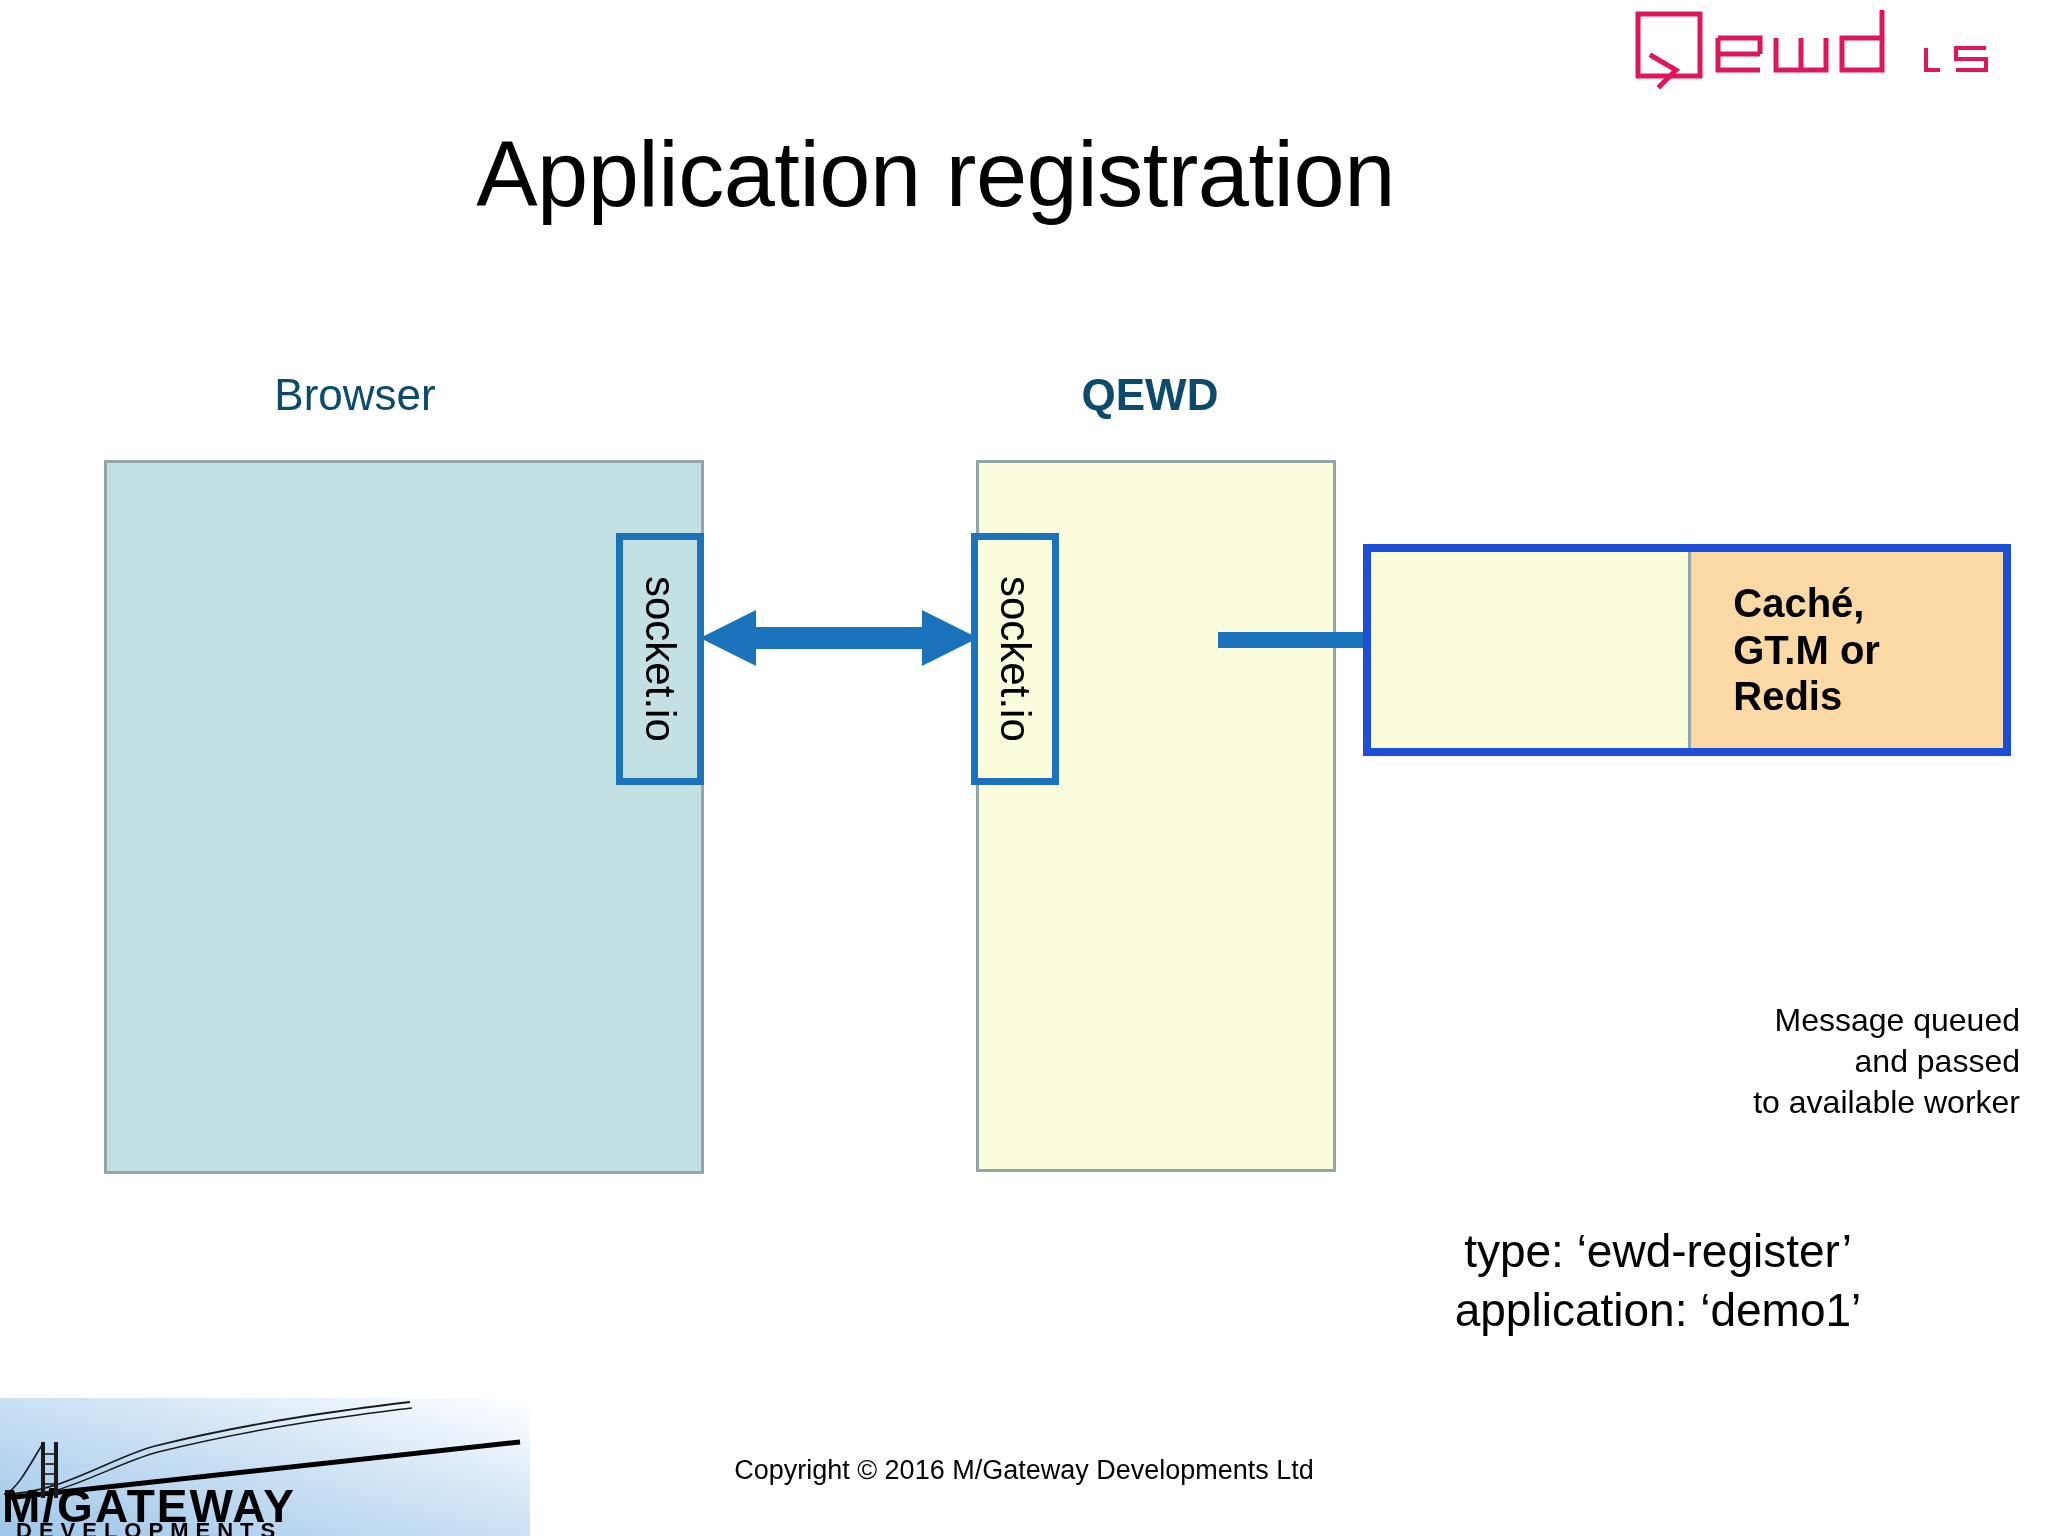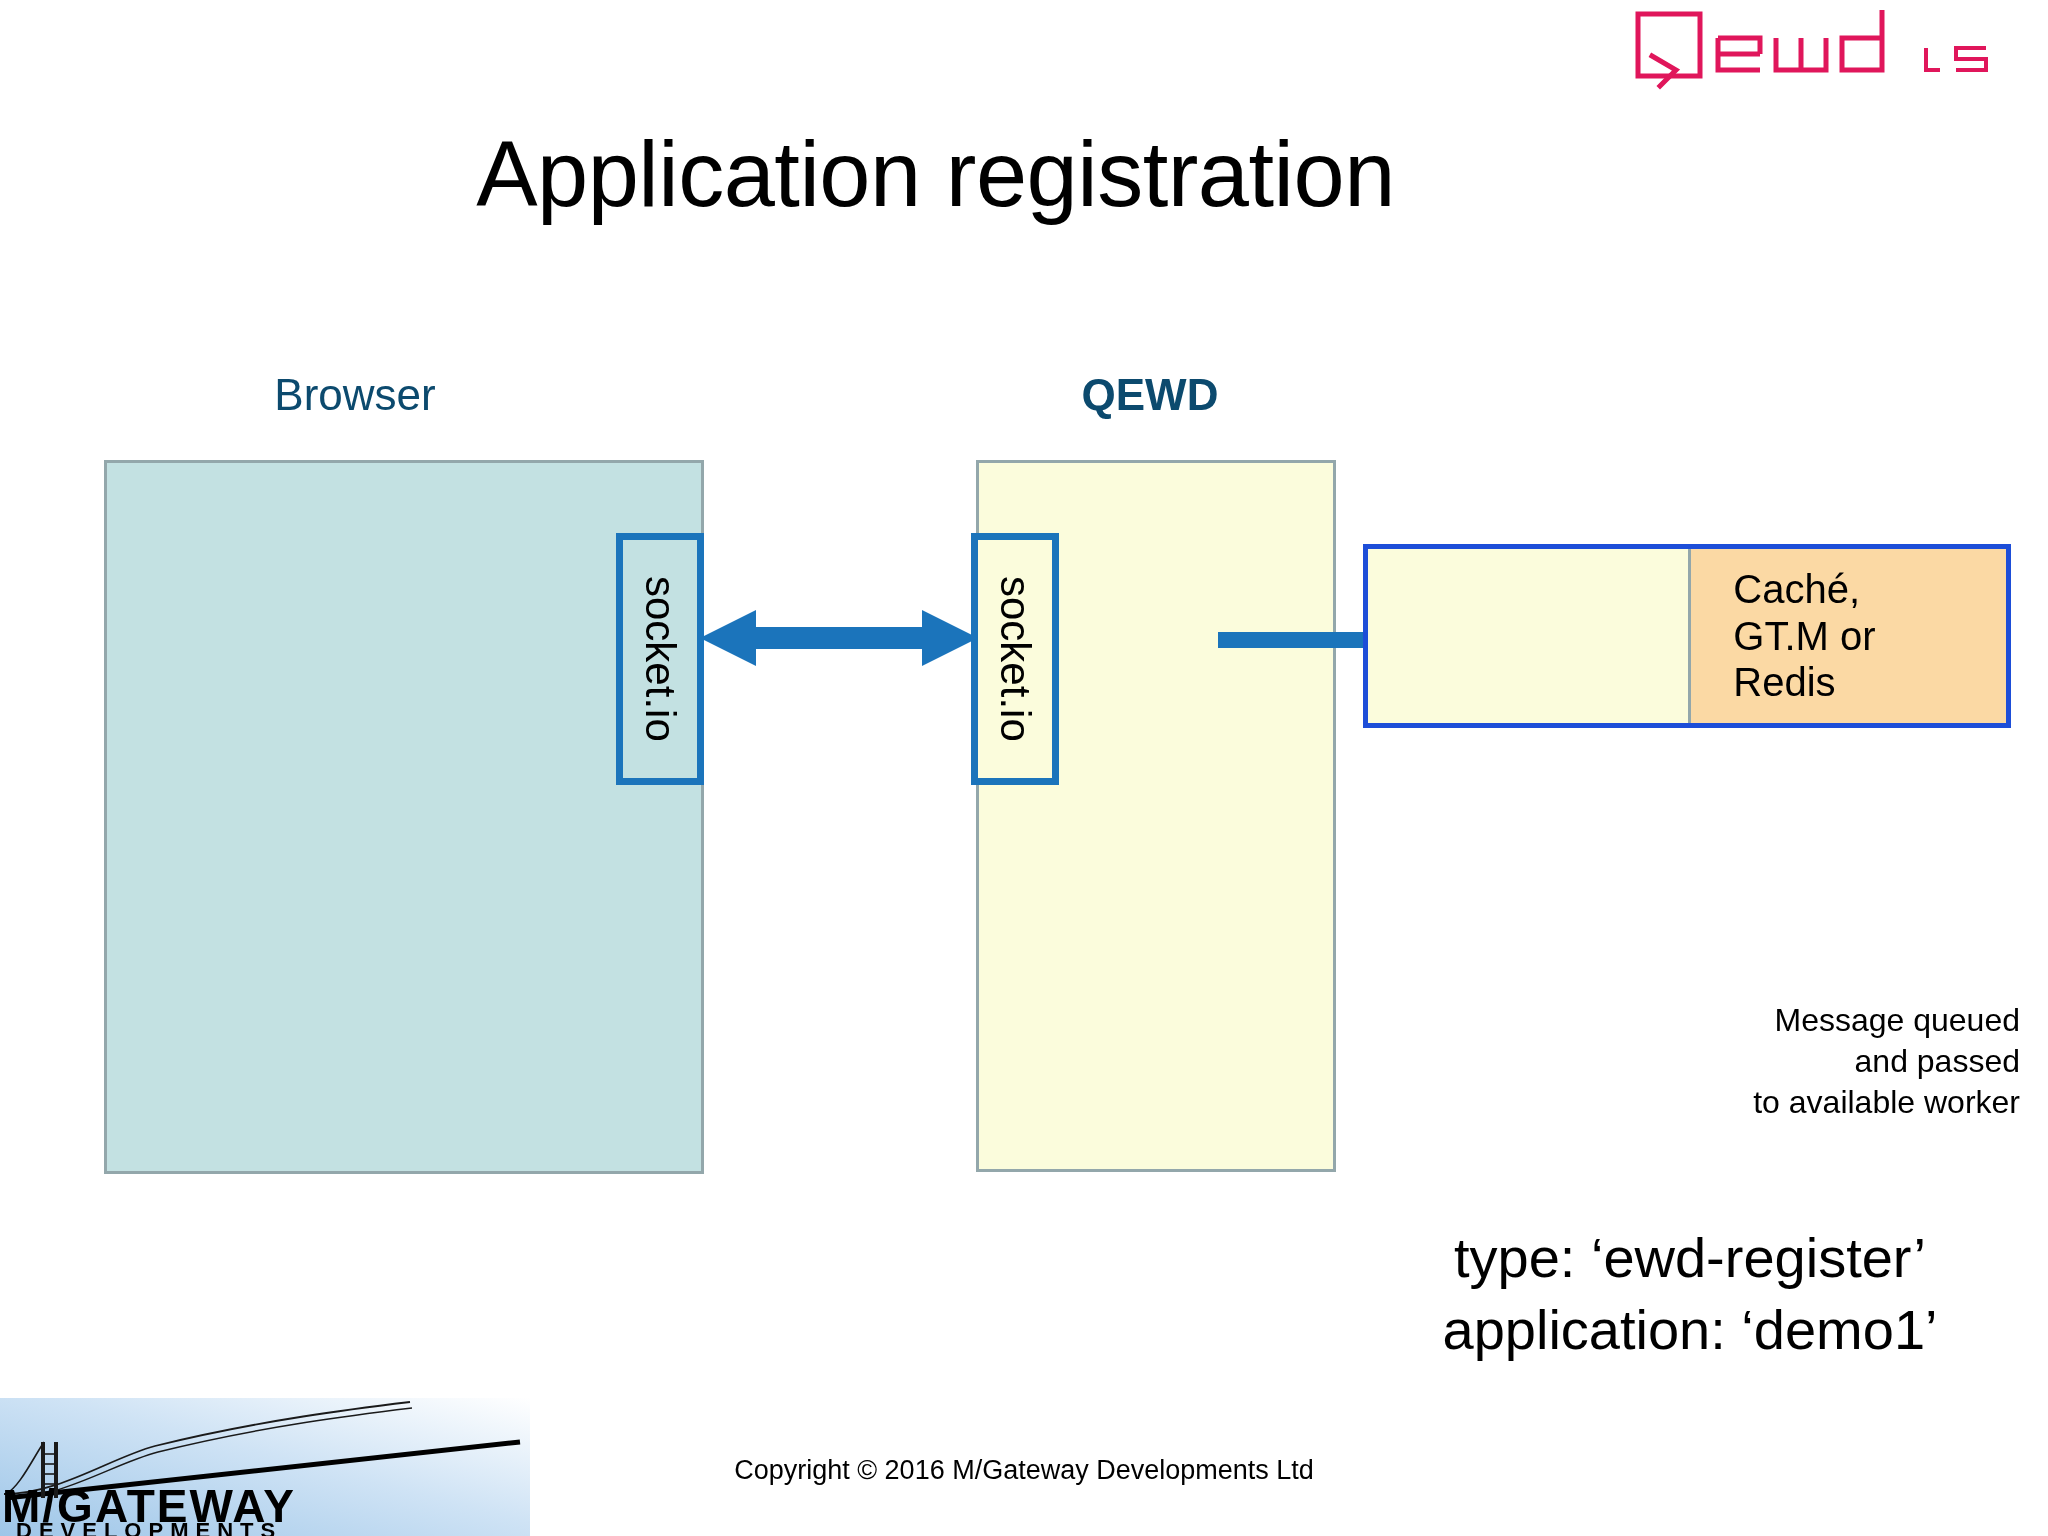--- a/index.html
+++ b/index.html
@@ -119,24 +119,25 @@
     width: 208px;
     height: 56px;
   }
 
   
   #datastore-box {
     position: absolute;
     left: 1363px;
     top: 544px;
     width: 648px;
-    height: 184px;
-    border: 5px solid #1d4ed8;
+    height: 212px;
+    border: 8px solid #1d4ed8;
     box-sizing: border-box;
     display: flex;
+    font-weight: bold;
   }
   #datastore-queue-half {
     width: 50.2%;
     height: 100%;
     background: #fbfcdc;
   }
   #datastore-db-half {
     flex: 1;
     height: 100%;
     background: #fbd9a4;
@@ -161,25 +162,25 @@
     top: 1000px;
     width: 660px;
     text-align: right;
     font-size: 32px;
     line-height: 1.28;
     white-space: pre-line;
     color: #000000;
   }
   #params-note {
     position: absolute;
-    left: 1360px;
+    left: 1328px;
     top: 1222px;
     width: 660px;
     text-align: center;
-    font-size: 56px;
+    font-size: 46px;
     line-height: 1.28;
     white-space: pre-line;
     color: #000000;
   }
 
   
   #copyright {
     position: absolute;
     left: 0;
     top: 1457px;

